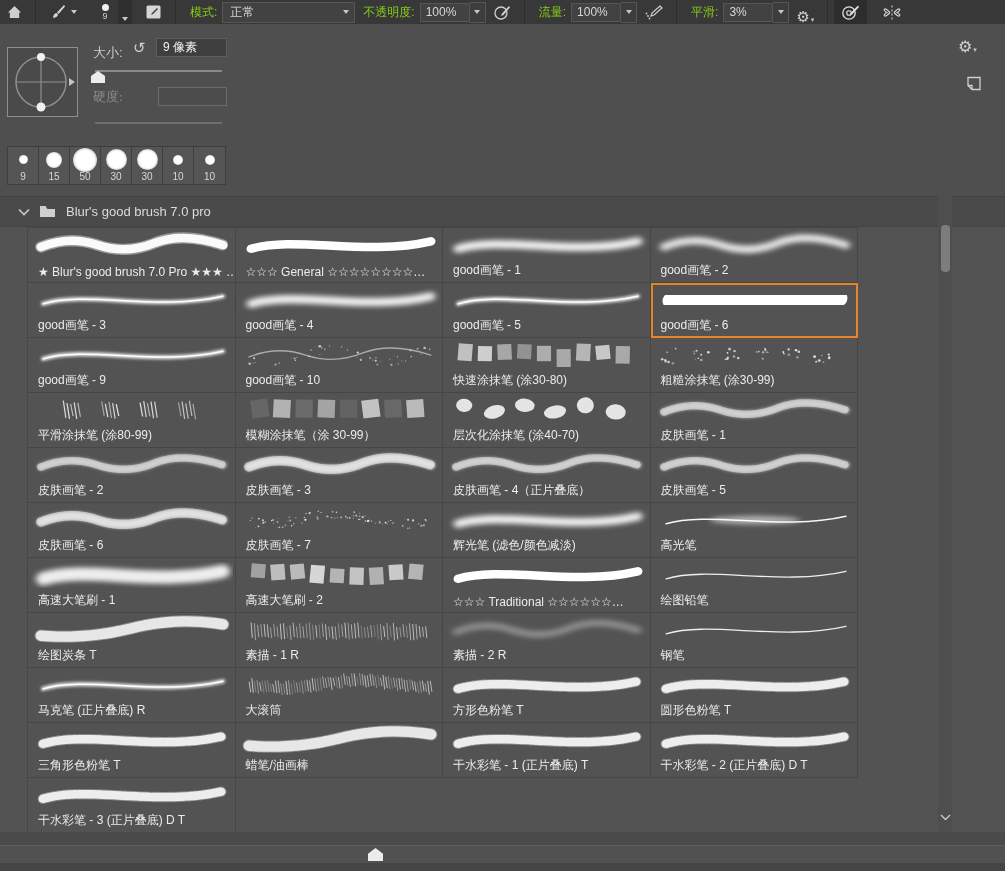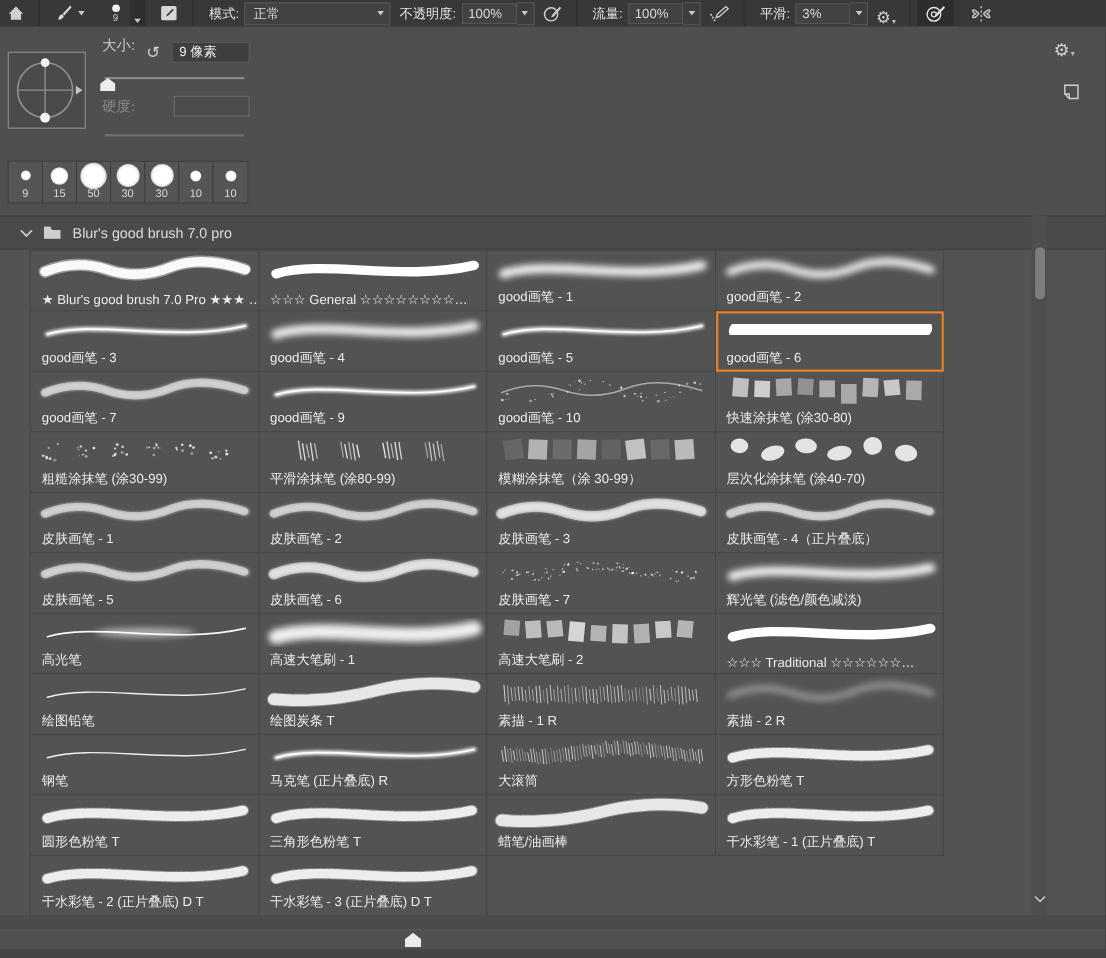--- a/index.html
+++ b/index.html
@@ -6,21 +6,21 @@
   .app{position:relative;width:1005px;height:871px;overflow:hidden;
        font-family:"Liberation Sans","DejaVu Sans",sans-serif;
        background:var(--panel,#4f4f4f);color:#d8d8d8;-webkit-font-smoothing:antialiased;}
 
   
   .toolbar{position:absolute;top:0;left:0;width:100%;height:24px;background:var(--tbbg,#383838);
            border-bottom:1px solid #2b2b2b;display:flex;align-items:center;font-size:12px;}
   .toolbar .sep{width:1px;height:24px;background:#2c2c2c;margin:0 6px;flex:0 0 auto;}
   .tb-btn{height:24px;padding:0 7px;display:flex;align-items:center;justify-content:center;flex:0 0 auto;}
   .tb-btn.active{background:#2d2d2d;}
-  .lbl{margin:0 5px 0 8px;color:#e5e5e5;white-space:nowrap;flex:0 0 auto;}
+  .lbl{margin:0 5px 0 8px;color:#84cc16;white-space:nowrap;flex:0 0 auto;}
   .chev{width:0;height:0;border-left:3.5px solid transparent;border-right:3.5px solid transparent;border-top:4px solid #c8c8c8;display:inline-block;}
   .dd{display:flex;align-items:center;height:19px;background:#424242;border:1px solid #565656;flex:0 0 auto;}
   .dd .val{padding:0 7px;flex:1;}
   .dd.mode{width:131px;}
   .dd .dchev{margin-right:5px;}
   .numbox{height:17px;min-width:38px;background:#424242;border:1px solid #565656;display:flex;align-items:center;padding:0 5px;flex:0 0 auto;}
   .chevbtn{height:19px;width:15px;background:#3d3d3d;border:1px solid #565656;border-left:none;display:flex;align-items:center;justify-content:center;flex:0 0 auto;}
   .bp{display:flex;flex-direction:column;align-items:center;justify-content:center;width:26px;height:24px;}
   .bp-dot{width:7px;height:7px;border-radius:50%;background:#f2f2f2;}
   .bp-num{font-size:9px;color:#c9c9c9;line-height:9px;margin-top:1px;}
@@ -198,21 +198,21 @@
       <svg width="69" height="68" viewBox="0 0 69 68">
         <circle cx="33" cy="34" r="25" fill="none" stroke="#8f8f8f" stroke-width="1.5"></circle>
         <line x1="33" y1="9" x2="33" y2="59" stroke="#8f8f8f" stroke-width="1.2"></line>
         <line x1="8" y1="34" x2="58" y2="34" stroke="#8f8f8f" stroke-width="1.2"></line>
         <circle cx="33" cy="9" r="4" fill="#f2f2f2"></circle>
         <circle cx="33" cy="59" r="4.5" fill="#f2f2f2"></circle>
         <polygon points="61,30 67,34 61,38" fill="#c4c4c4"></polygon>
       </svg>
     </div>
 
-    <span class="s-label" style="left:93px;top:8px">大小:</span>
+    <span class="s-label" style="left:93px;top:20px">大小:</span>
     <span class="reset">↺</span>
     <div class="s-input">9 像素</div>
     <div class="slider-track" style="left:95px;top:46px;width:127px"></div>
     <div class="slider-thumb" style="left:91px;top:47px"></div>
 
     <span class="s-label disabled" style="left:93px;top:64px">硬度:</span>
     <div class="s-input disabled" style="left:158px;top:63px;width:61px"></div>
     <div class="slider-track hard" style="left:95px;top:98px;width:127px"></div>
 
     <div class="corner-gear">
@@ -313,27 +313,20 @@
             <path d="M12,21 C55,7 125,29 190,13" fill="none" stroke="#fff" stroke-linecap="round" stroke-opacity="0.85" stroke-width="4.5" filter="url(#fb2)"></path>
             <path d="M12,21 C55,7 125,29 190,13" fill="none" stroke="#fff" stroke-linecap="round" stroke-opacity="0.95" stroke-width="1.5" filter="url(#fb1)"></path>
           </svg>
           <div class="cl">good画笔 - 5</div>
         </div>
         <div class="cell selected">
           <svg class="thumb" viewBox="0 0 200 36" preserveAspectRatio="none">
             <path d="M18,18 C65,7 120,27 182,15" fill="none" stroke="#fff" stroke-linecap="round" stroke-opacity="1" stroke-width="19" filter="url(#fb1)"></path>
           </svg>
           <div class="cl">good画笔 - 6</div>
-        </div>
-        <div class="cell">
-          <svg class="thumb" viewBox="0 0 200 36" preserveAspectRatio="none">
-            <path d="M10,19 Q38,7 66,17 T122,15 T190,17" fill="none" stroke="#fff" stroke-linecap="round" stroke-opacity="0.5" stroke-width="8" filter="url(#fb2)"></path>
-            <path d="M10,19 Q38,7 66,17 T122,15 T190,17" fill="none" stroke="#fff" stroke-linecap="round" stroke-opacity="0.45" stroke-width="8" filter="url(#fb1)" stroke-dasharray="1 1.8"></path>
-          </svg>
-          <div class="cl">good画笔 - 7</div>
         </div>
         <div class="cell">
           <svg class="thumb" viewBox="0 0 200 36" preserveAspectRatio="none">
             <path d="M12,21 C55,7 125,29 190,13" fill="none" stroke="#fff" stroke-linecap="round" stroke-opacity="0.85" stroke-width="4.5" filter="url(#fb2)"></path>
             <path d="M12,21 C55,7 125,29 190,13" fill="none" stroke="#fff" stroke-linecap="round" stroke-opacity="0.95" stroke-width="1.5" filter="url(#fb1)"></path>
           </svg>
           <div class="cl">good画笔 - 9</div>
         </div>
         <div class="cell">
           <svg class="thumb" viewBox="0 0 200 36" preserveAspectRatio="none">

